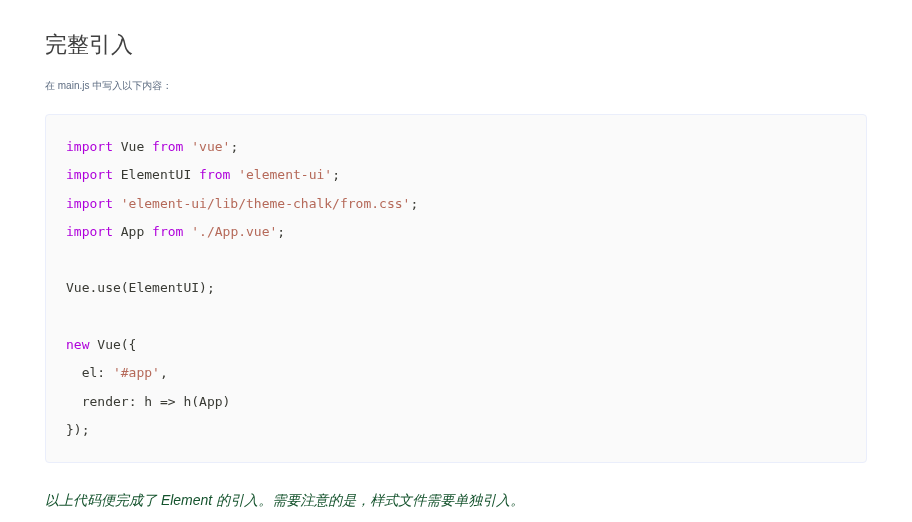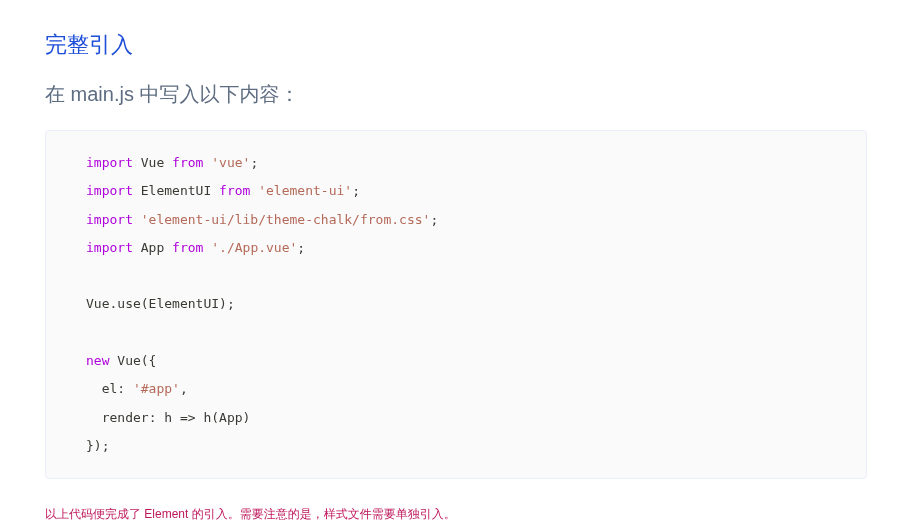--- a/index.html
+++ b/index.html
@@ -9,52 +9,53 @@
     }
     body {
       font-family: -apple-system, BlinkMacSystemFont, "Segoe UI", "PingFang SC", "Hiragino Sans GB", "Microsoft YaHei", "Helvetica Neue", Helvetica, Arial, sans-serif;
       color: #1f2f3d;
       background: #fff;
       padding: 30px 45px;
     }
     .heading {
       font-size: 22px;
       font-weight: 400;
-      color: #1d4ed8;
+      color: #404040;
       margin-bottom: 18px;
     }
     .description {
-      font-size: 20px;
+      font-size: 10px;
       color: #5e6d82;
       line-height: 1.6;
       margin-bottom: 20px;
     }
     .code-block {
       background: #fafafa;
       border: 1px solid #eaeefb;
       border-radius: 4px;
-      padding: 18px 40px;
+      padding: 18px 20px;
       margin-bottom: 26px;
       font-family: Menlo, Monaco, Consolas, "Courier New", Courier, monospace;
       font-size: 13px;
       line-height: 2.1;
       color: #333;
       white-space: pre;
       overflow-x: auto;
     }
     .kw { color: #af00db; }
     .var { color: #393a34; }
     .str { color: #b56959; }
     .punct { color: #393a34; }
     .fn { color: #393a34; text-align: right; }
     .attr { color: #393a34; text-align: center; }
     .footer-note {
-      font-size: 12px;
-      color: #be185d;
+      font-size: 14px;
+      color: #14532d;
       line-height: 1.6;
+      font-style: italic;
     }
   </style>
 </head>
 <body>
 
 <h3 class="heading">完整引入</h3>
 
 <p class="description">在 main.js 中写入以下内容：</p>
 
 <pre class="code-block"><code id="code-content"><span class="kw">import</span><span class="punct"> </span><span class="var">Vue</span><span class="punct"> </span><span class="kw">from</span><span class="punct"> </span><span class="str">'vue'</span><span class="punct">;

